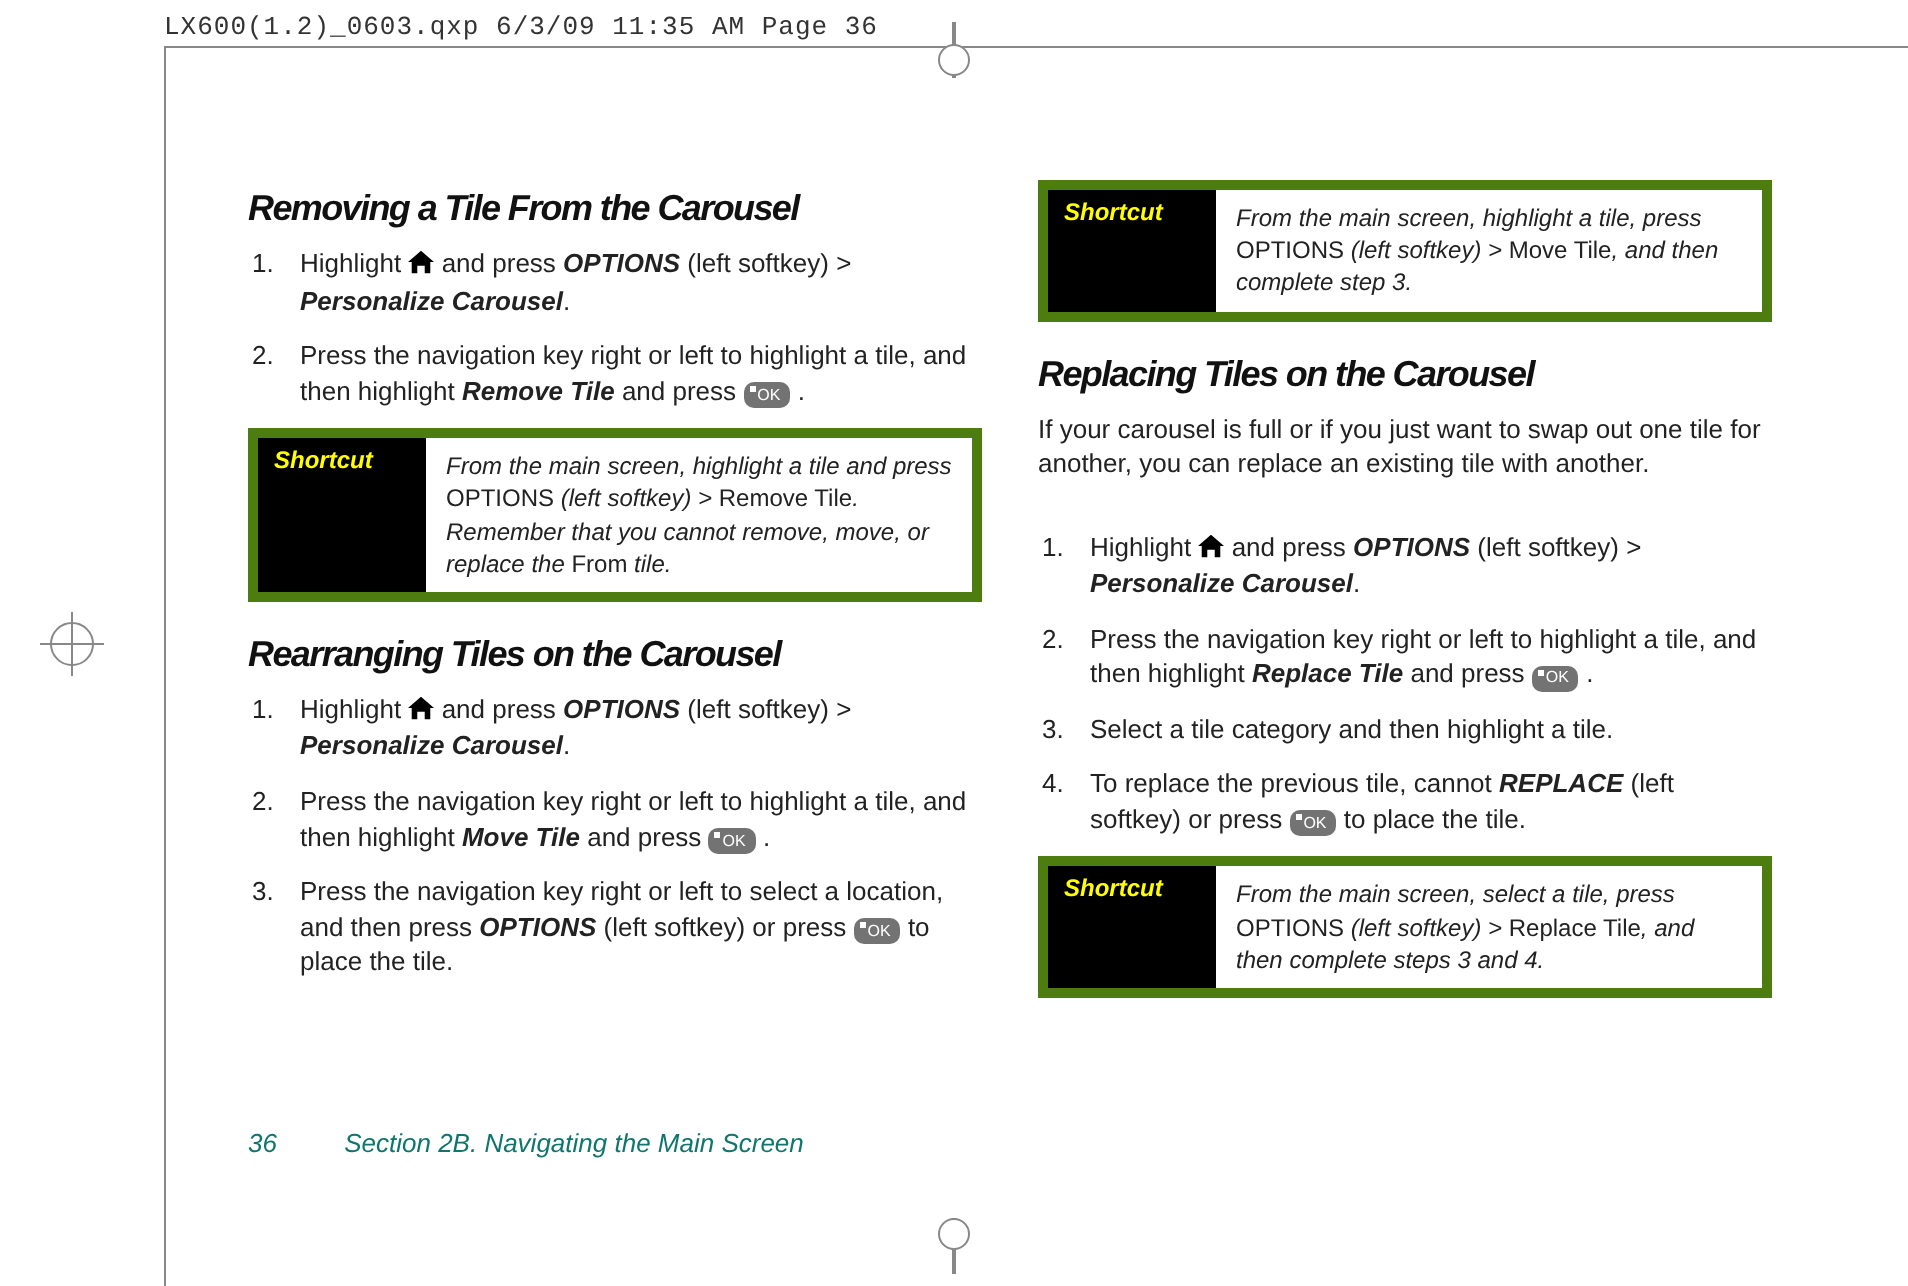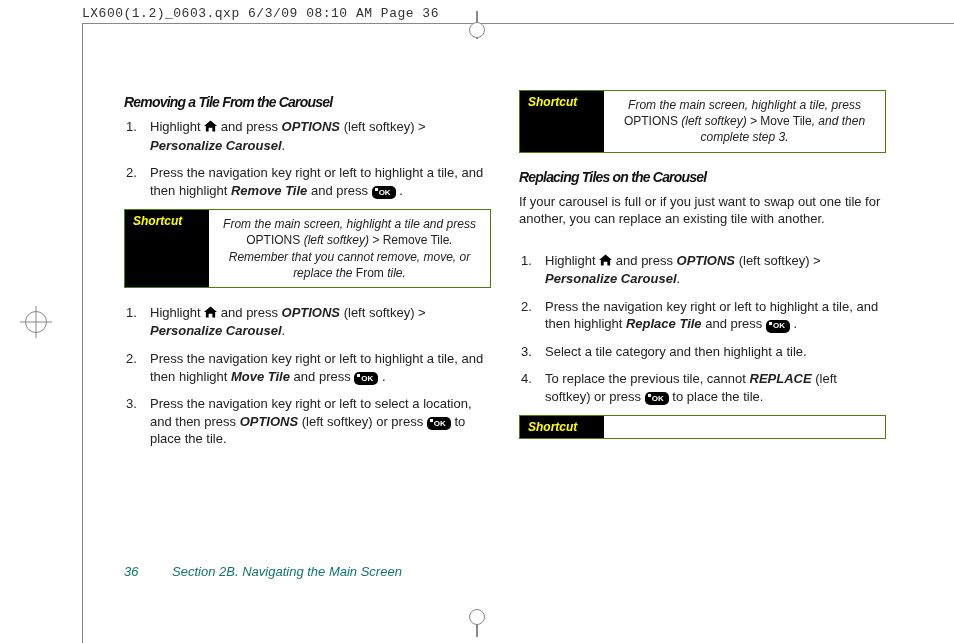--- a/index.html
+++ b/index.html
@@ -97,21 +97,21 @@
     top: 90px;
     left: 124px;
     right: 68px;
     display: flex;
     gap: 28px;
   }
   .col { flex: 1; min-width: 0; }
   h2 {
     font-style: italic;
     font-weight: 600;
-    font-size: 14px;
+    font-size: 18px;
     letter-spacing: -0.8px;
     margin-bottom: 8px;
     margin-top: 4px;
     color: #111;
   }
   ol.steps {
     list-style: none;
     counter-reset: step;
     margin: 0 0 10px 0;
   }
@@ -125,56 +125,55 @@
   ol.steps > li::before {
     content: counter(step) ".";
     position: absolute;
     left: 2px;
     top: 0;
     font-weight: 400;
   }
   .bi { font-style: italic; font-weight: 700; }
   .shortcut-box {
     display: flex;
-    border: 1px solid #4d7c0f;
+    border: 5px solid #4d7c0f;
     margin: 8px 0 16px 0;
     font-size: 12px;
   }
   .shortcut-label {
     background: #000;
     color: #ff0;
     font-style: italic;
     font-weight: 700;
     padding: 4px 8px;
     display: flex;
     align-items: flex-start;
     min-width: 84px;
   }
   .shortcut-body {
     padding: 6px 10px;
     font-style: italic;
     line-height: 1.35;
     flex: 1;
-    text-align: center;
   }
   .shortcut-body .up { font-style: normal; }
   .home-icon {
     display: inline-block;
     vertical-align: -1px;
   }
   .home-icon svg { width: 13px; height: 12px; }
   .ok-key {
     display: inline-flex;
     align-items: center;
     justify-content: center;
-    background: #000000;
+    background: #737373;
     color: #fff;
     border-radius: 5px;
     font-size: 8px;
-    font-weight: 700;
+    font-weight: 400;
     padding: 1px 5px 1px 5px;
     vertical-align: 0px;
     line-height: 1;
     position: relative;
     height: 13px;
   }
   .ok-key::before {
     content: "";
     position: absolute;
     width: 3px; height: 3px;
@@ -189,21 +188,21 @@
     font-style: italic;
     font-size: 13px;
     color: #0f766e;
   }
   .footer .pg { margin-right: 30px; }
   .para { margin: 4px 0 24px 0; line-height: 1.35; }
 </style>
 </head>
 <body>
 
-<div class="header-line">LX600(1.2)_0603.qxp  6/3/09  08:10 AM  Page 36</div>
+<div class="header-line">LX600(1.2)_0603.qxp  6/3/09  11:35 AM  Page 36</div>
 <div class="top-rule"></div>
 <div class="left-rule"></div>
 <div class="crop-top"></div>
 <div class="crop-top-circle"></div>
 <div class="reg-left">
     <div class="reg-mark"></div>
   </div>
 <div class="crop-bottom"></div>
 <div class="crop-bottom-circle"></div>
 
@@ -232,20 +231,21 @@
       </li>
     </ol>
 
     <div class="shortcut-box">
       <div class="shortcut-label">Shortcut</div>
       <div class="shortcut-body">
         <span>From the main screen, highlight a tile and press </span><span class="up">OPTIONS</span><span> (left softkey) &gt; </span><span class="up">Remove Tile</span><span>. Remember that you cannot remove, move, or replace the </span><span class="up">From</span><span> tile.</span>
       </div>
     </div>
 
+    <h2>Rearranging Tiles on the Carousel</h2>
     <ol class="steps">
       <li>
         <span>Highlight </span>
         <span class="home-icon"><svg viewBox="0 0 14 12">
               <path d="M7 0 L14 6 L12 6 L12 12 L9 12 L9 8 L5 8 L5 12 L2 12 L2 6 L0 6 Z" fill="#000"></path>
             </svg></span>
         <span> and press </span>
         <span class="bi">OPTIONS</span>
         <span> (left softkey) &gt; </span>
         <span class="bi">Personalize Carousel</span><span>.</span>
@@ -308,20 +308,23 @@
         <span> (left softkey) or press </span>
         <span class="ok-key">
             <span>OK</span>
           </span>
         <span> to place the tile.</span>
       </li>
     </ol>
 
     <div class="shortcut-box">
       <div class="shortcut-label">Shortcut</div>
+      <div class="shortcut-body">
+        <span>From the main screen, select a tile, press </span><span class="up">OPTIONS</span><span> (left softkey) &gt; </span><span class="up">Replace Tile</span><span>, and then complete steps 3 and 4.</span>
+      </div>
     </div>
 
   </div>
 </div>
 
 <div class="footer">
   <span class="pg">36</span>
   <span>Section 2B. Navigating the Main Screen</span>
 </div>
 

